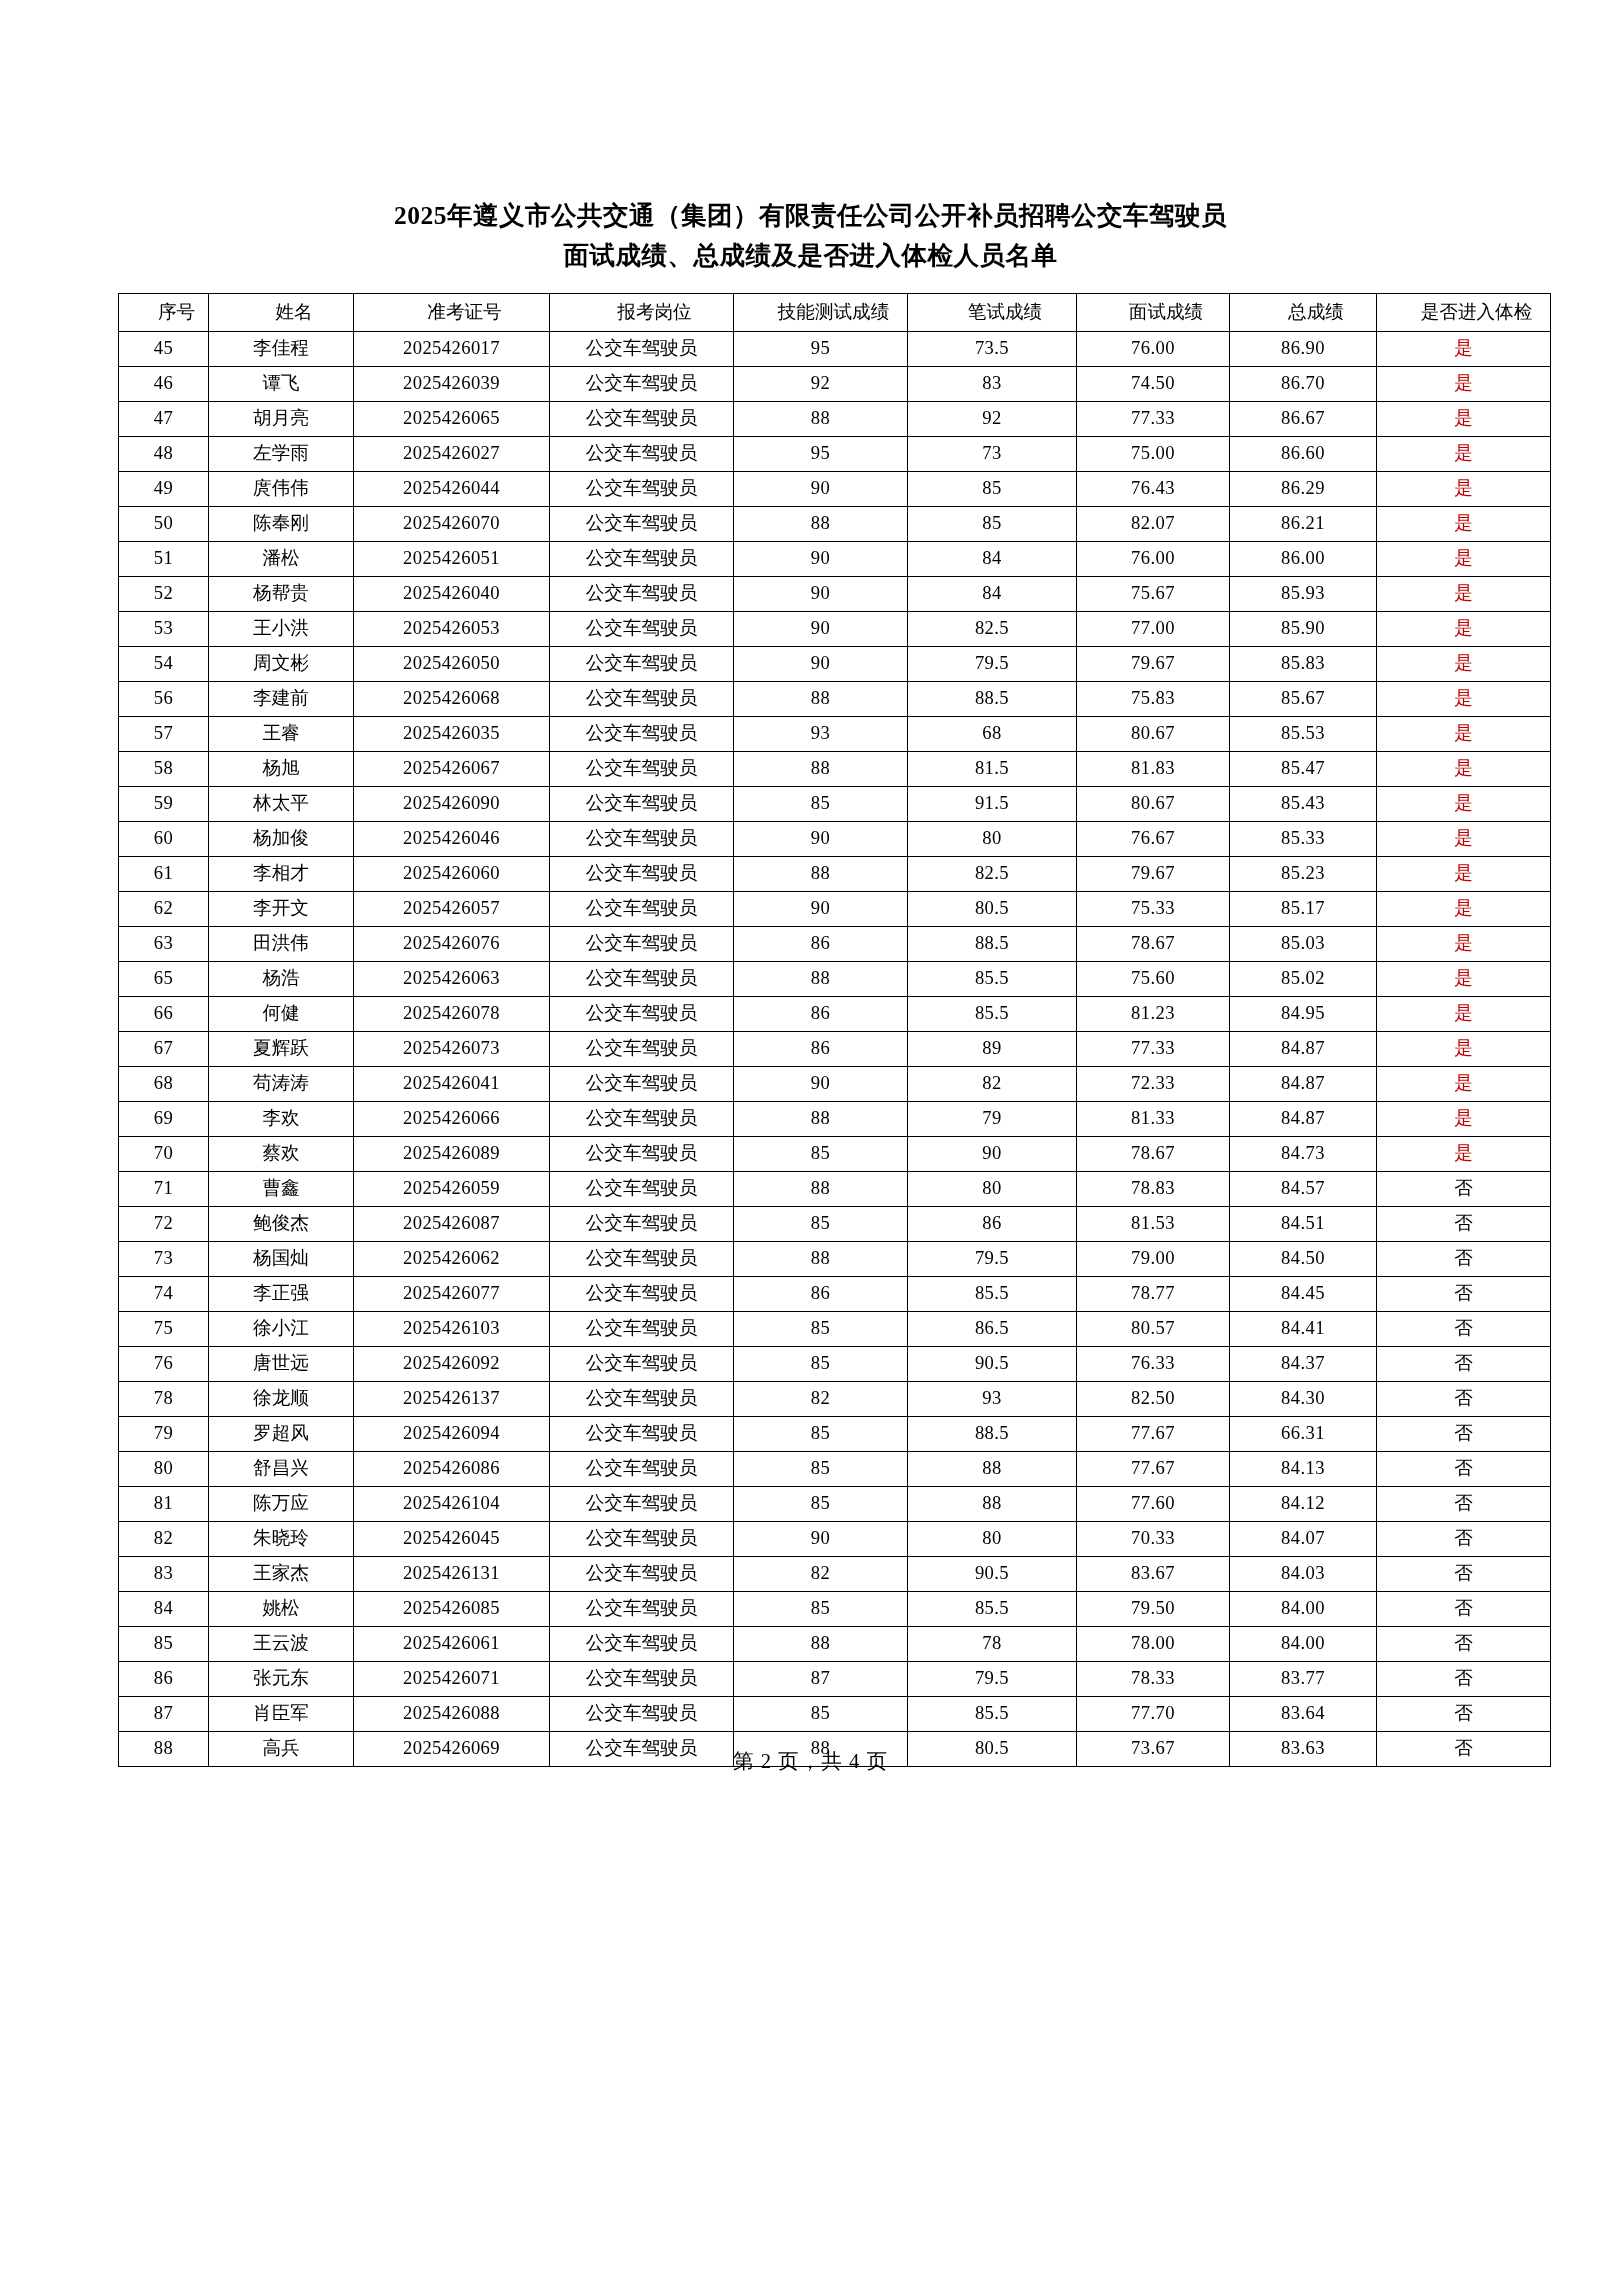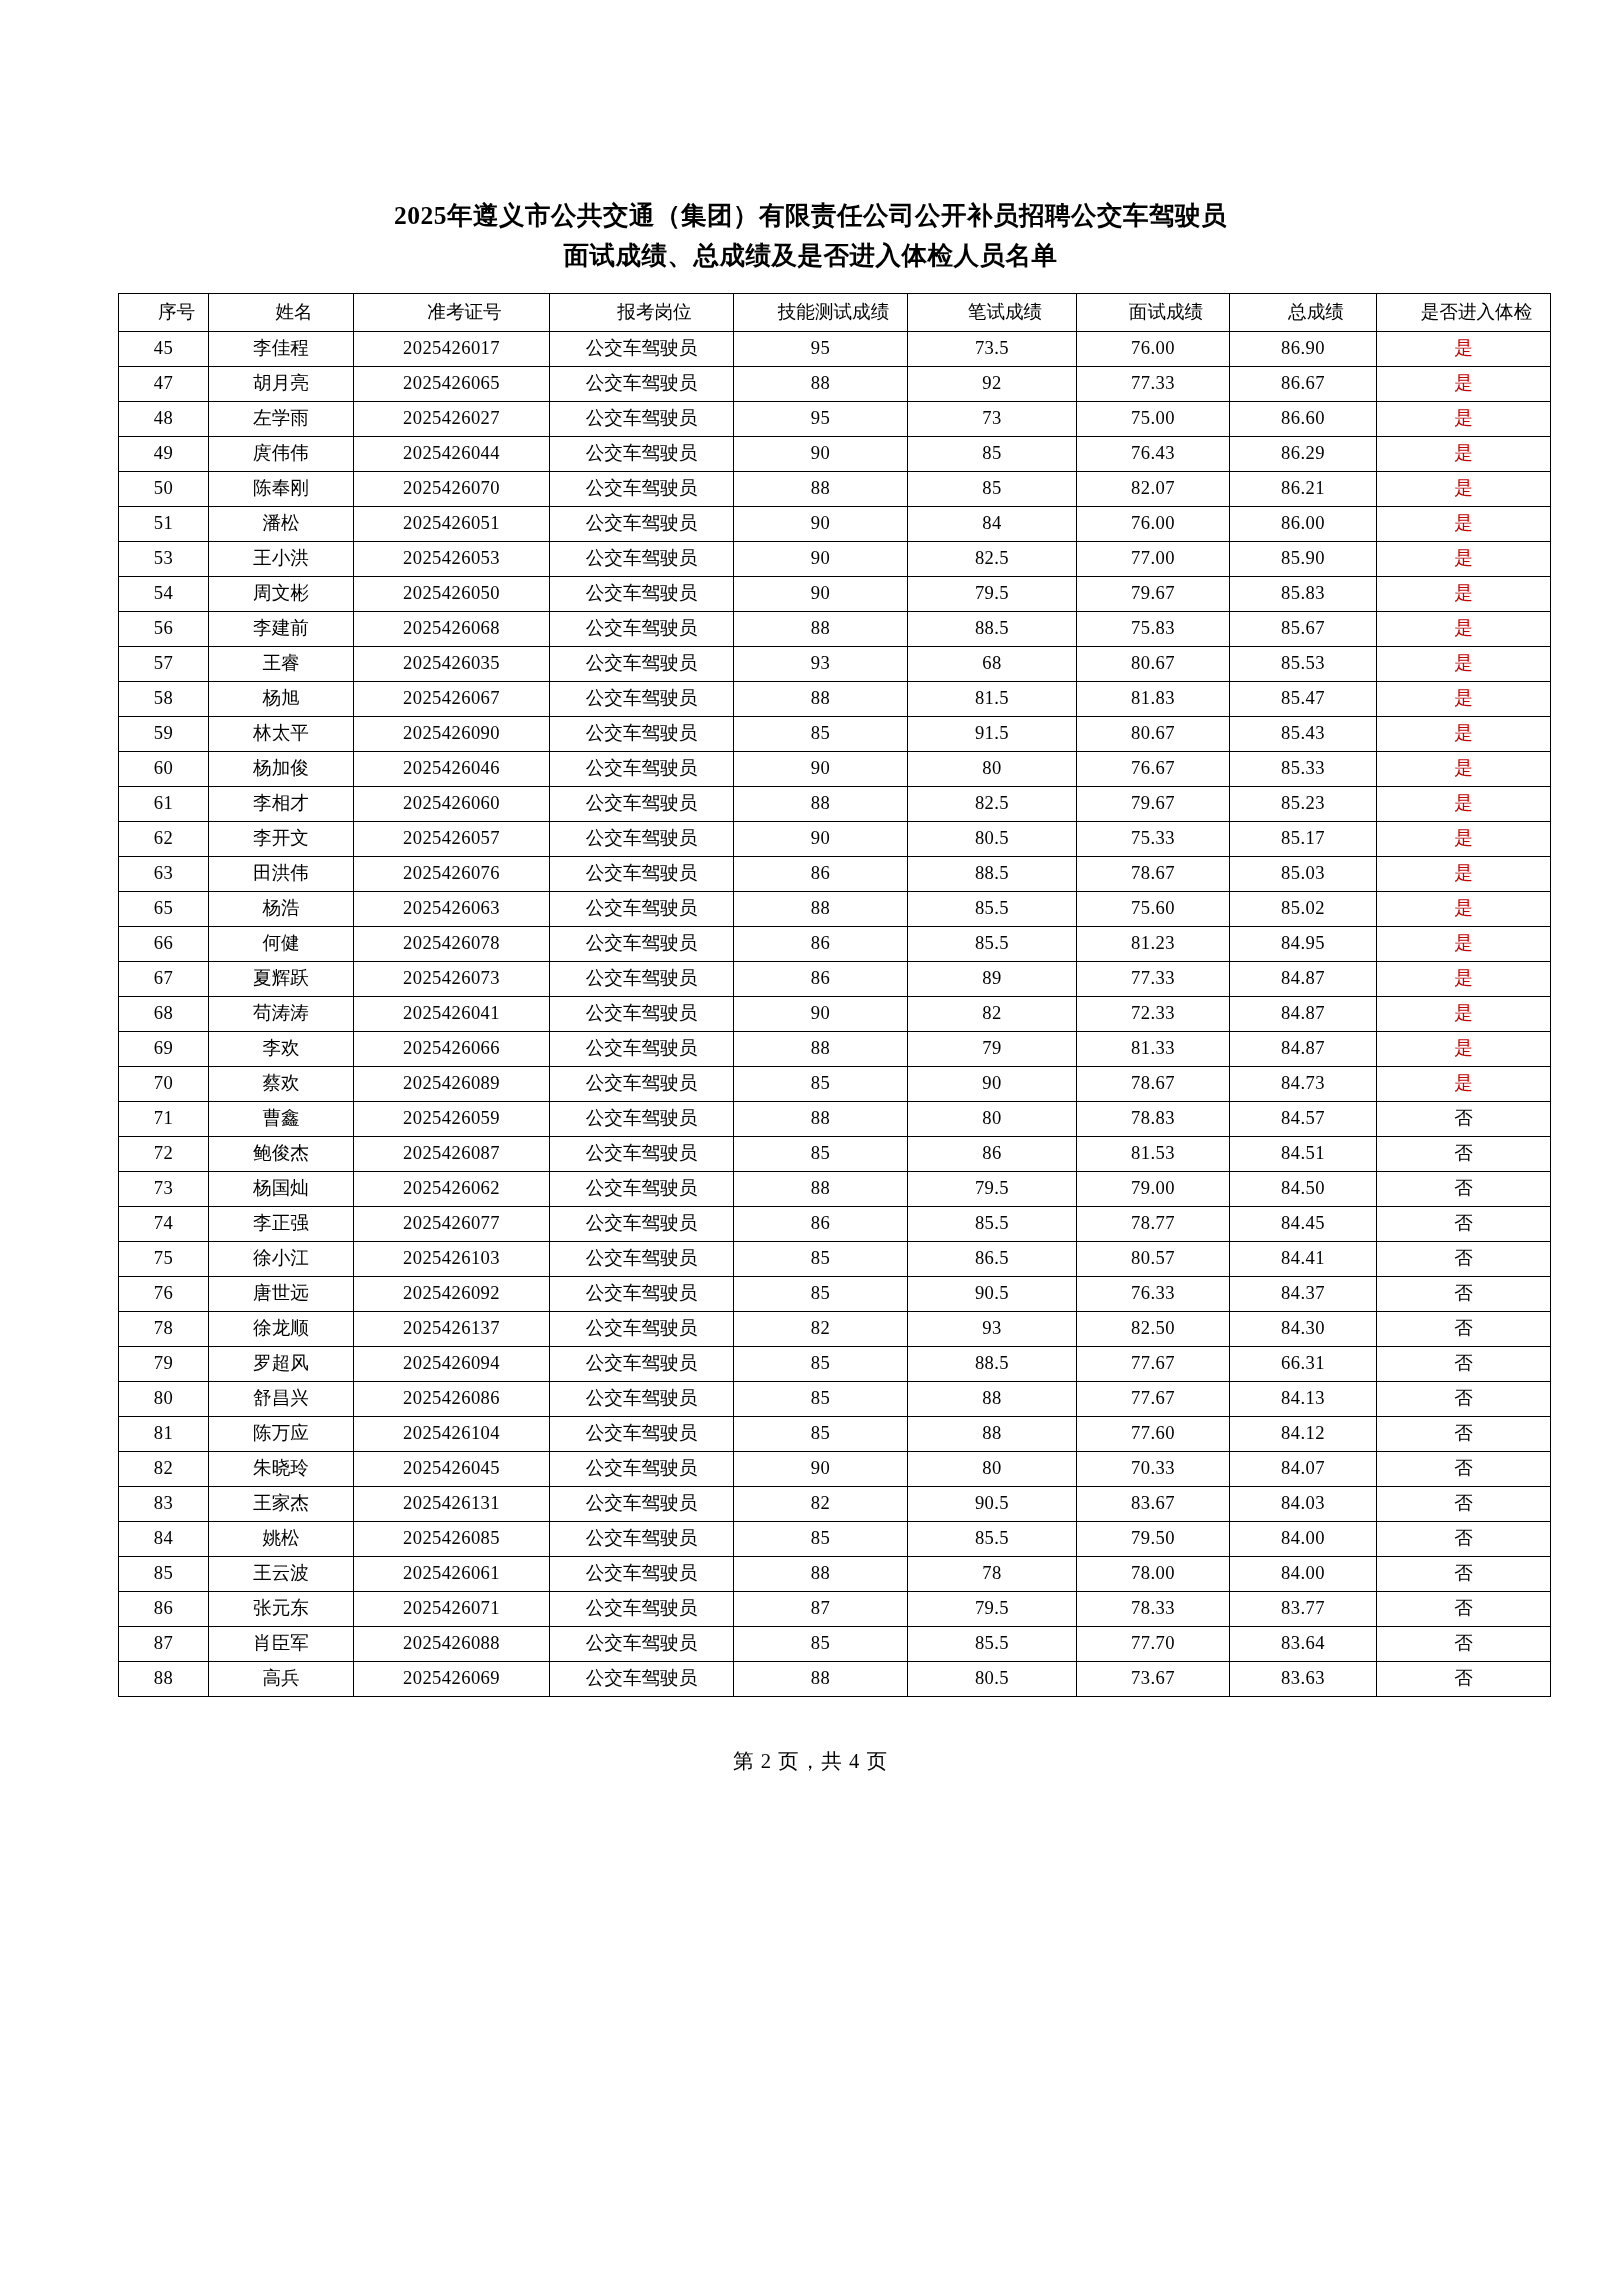--- a/index.html
+++ b/index.html
@@ -136,20 +136,31 @@
           <td>李佳程</td>
           <td class="num">2025426017</td>
           <td>公交车驾驶员</td>
           <td class="num">95</td>
           <td class="num">73.5</td>
           <td class="num">76.00</td>
           <td class="num">86.90</td>
           <td class="pass-yes" style="color: rgb(192, 0, 0);">是</td>
         </tr>
         <tr>
+          <td class="num">46</td>
+          <td>谭飞</td>
+          <td class="num">2025426039</td>
+          <td>公交车驾驶员</td>
+          <td class="num">92</td>
+          <td class="num">83</td>
+          <td class="num">74.50</td>
+          <td class="num">86.70</td>
+          <td class="pass-yes" style="color: rgb(192, 0, 0);">是</td>
+        </tr>
+        <tr>
           <td class="num">47</td>
           <td>胡月亮</td>
           <td class="num">2025426065</td>
           <td>公交车驾驶员</td>
           <td class="num">88</td>
           <td class="num">92</td>
           <td class="num">77.33</td>
           <td class="num">86.67</td>
           <td class="pass-yes" style="color: rgb(192, 0, 0);">是</td>
         </tr>
@@ -191,20 +202,31 @@
           <td>潘松</td>
           <td class="num">2025426051</td>
           <td>公交车驾驶员</td>
           <td class="num">90</td>
           <td class="num">84</td>
           <td class="num">76.00</td>
           <td class="num">86.00</td>
           <td class="pass-yes" style="color: rgb(192, 0, 0);">是</td>
         </tr>
         <tr>
+          <td class="num">52</td>
+          <td>杨帮贵</td>
+          <td class="num">2025426040</td>
+          <td>公交车驾驶员</td>
+          <td class="num">90</td>
+          <td class="num">84</td>
+          <td class="num">75.67</td>
+          <td class="num">85.93</td>
+          <td class="pass-yes" style="color: rgb(192, 0, 0);">是</td>
+        </tr>
+        <tr>
           <td class="num">53</td>
           <td>王小洪</td>
           <td class="num">2025426053</td>
           <td>公交车驾驶员</td>
           <td class="num">90</td>
           <td class="num">82.5</td>
           <td class="num">77.00</td>
           <td class="num">85.90</td>
           <td class="pass-yes" style="color: rgb(192, 0, 0);">是</td>
         </tr>

